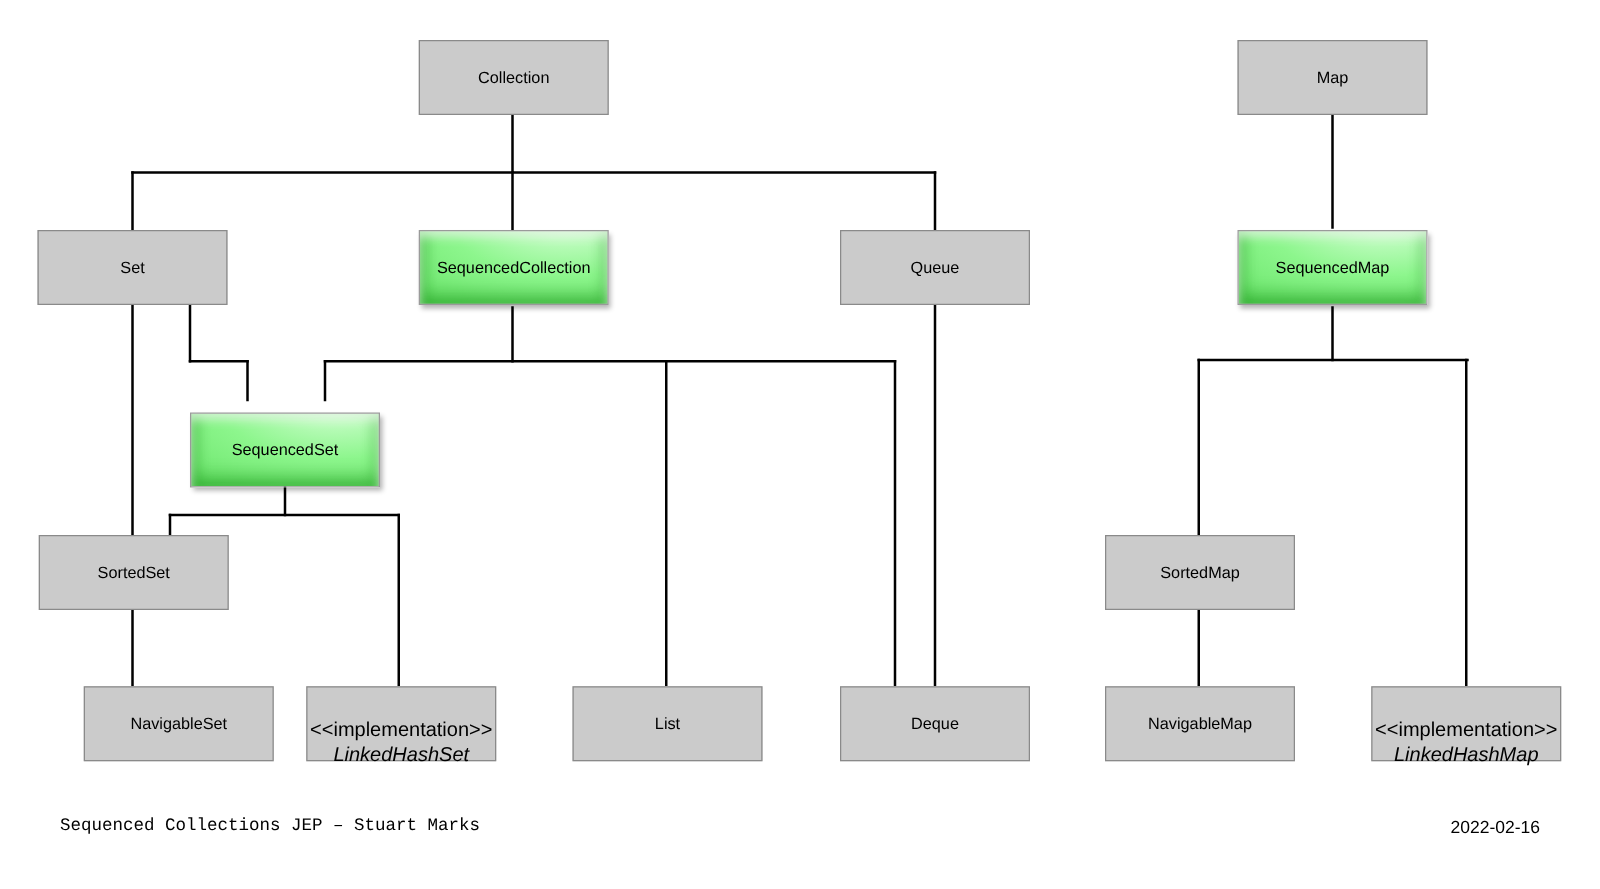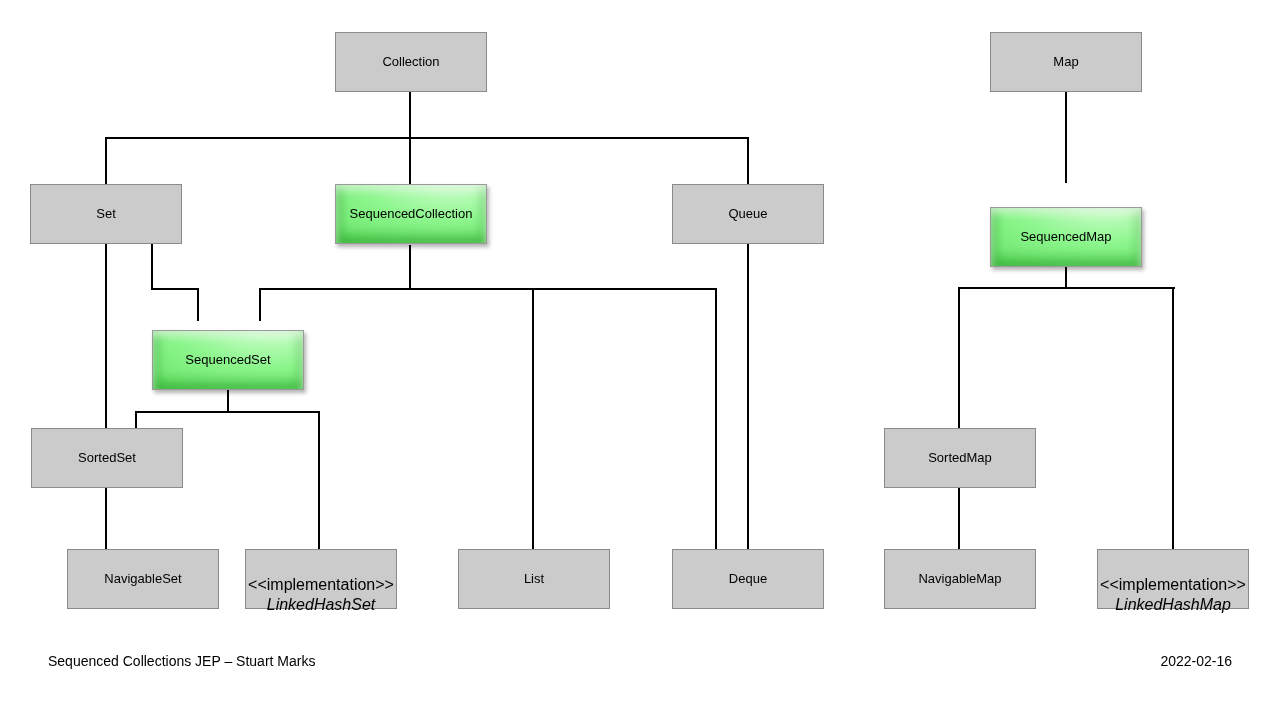--- a/index.html
+++ b/index.html
@@ -89,21 +89,21 @@
 
   <div class="node" style="left:30px;top:184px;">
     <span>Set</span>
   </div>
   <div class="node green" style="left:335px;top:184px;">
     <span>SequencedCollection</span>
   </div>
   <div class="node" style="left:672px;top:184px;">
     <span>Queue</span>
   </div>
-  <div class="node green" style="left:990px;top:184px;margin-top:23px;">
+  <div class="node green" style="left:990px;top:184px;">
     <span>SequencedMap</span>
   </div>
 
   <div class="node green" style="left:152px;top:330px;">
     <span>SequencedSet</span>
   </div>
 
   <div class="node" style="left:31px;top:428px;">
     <span>SortedSet</span>
   </div>
@@ -125,16 +125,16 @@
     <span>Deque</span>
   </div>
   <div class="node" style="left:884px;top:549px;">
     <span>NavigableMap</span>
   </div>
   <div class="node" style="left:1097px;top:549px;">
     <span class="stereo">&lt;&lt;implementation&gt;&gt;</span>
     <span class="iname">LinkedHashMap</span>
   </div>
 
-  <div class="footer-text" style="left:48px;top:653px;">Sequenced Collections JEP – Stuart Marks</div>
+  <div class="footer-text" style="left:48px;top:653px;font-family:Liberation Mono, monospace;">Sequenced Collections JEP – Stuart Marks</div>
   <div class="footer-text" style="right:48px;top:653px;">2022-02-16</div>
 
 </div>
 
 </body></html>

